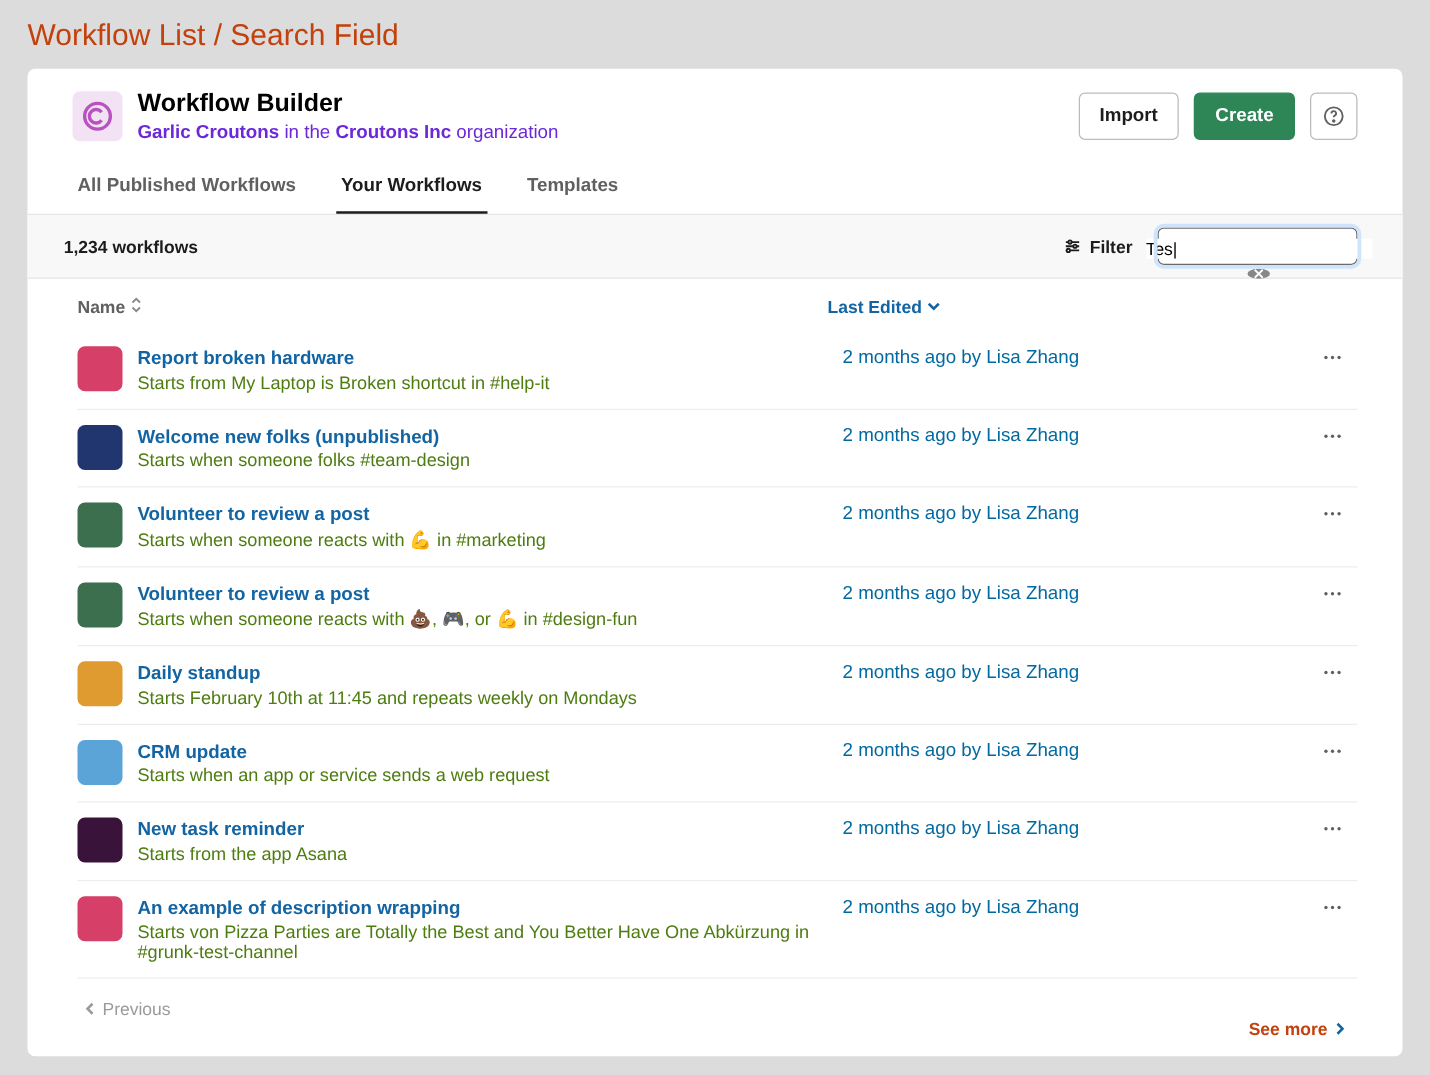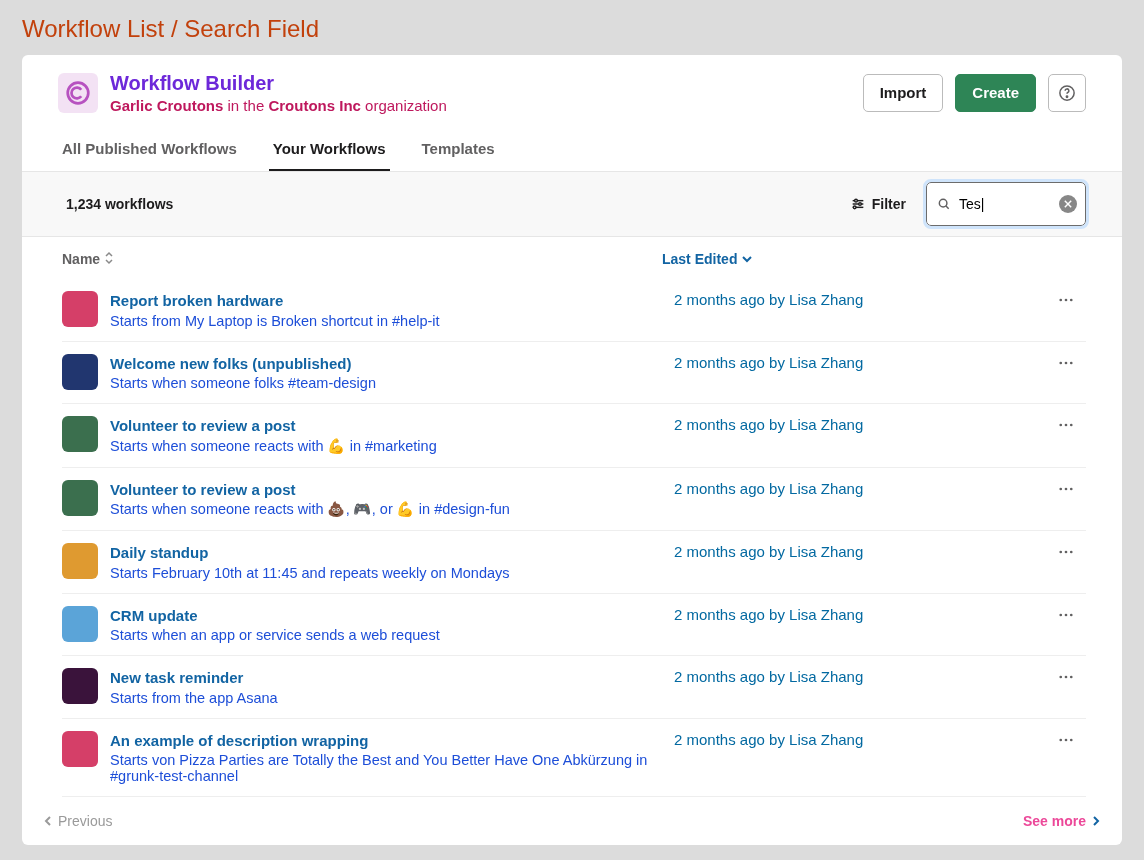--- a/index.html
+++ b/index.html
@@ -37,22 +37,22 @@
     height: 40px;
     background: #f3e2f4;
     border-radius: 6px;
     display: flex;
     align-items: center;
     justify-content: center;
     flex-shrink: 0;
   }
   .app-icon svg { width: 26px; height: 26px; }
   .title-block { flex: 1; }
-  .app-title { font-size: 20px; font-weight: 800; color: #6d28d9; line-height: 1.2; }
-  .sub-line { font-size: 15px; color: #be185d; margin-top: 2px; }
+  .app-title { font-size: 20px; font-weight: 800; color: #000000; line-height: 1.2; }
+  .sub-line { font-size: 15px; color: #6d28d9; margin-top: 2px; }
   .sub-line .bold { font-weight: 700; }
   .header-buttons { display: flex; gap: 12px; align-items: center; padding-left: 48px; }
   .btn {
     height: 38px;
     padding: 0 16px;
     border-radius: 5px;
     border: 1px solid #bbb;
     background: #fff;
     font-size: 15px;
     font-weight: 700;
@@ -78,21 +78,21 @@
     font-weight: 700;
     color: #616061;
     cursor: pointer;
     border-bottom: 2px solid transparent;
   }
   .tab.active { color: #1d1c1d; border-bottom-color: #1d1c1d; }
 
   .toolbar {
     display: flex;
     align-items: center;
-    padding: 10px 36px 10px 44px;
+    padding: 10px 36px 10px 29px;
     border-bottom: 1px solid #e6e6e6;
     background: #f8f8f8;
   }
   .count { font-size: 14px; font-weight: 600; color: #1d1c1d; }
   .spacer { flex: 1; }
   .filter-btn {
     display: inline-flex;
     align-items: center;
     gap: 6px;
     font-size: 14px;
@@ -104,24 +104,25 @@
     padding: 6px 10px;
     margin-right: 10px;
   }
   .search-box {
     display: flex;
     align-items: center;
     gap: 8px;
     border: 1px solid #6c6c6c;
     outline: 3px solid #cfe4fb;
     border-radius: 5px;
-    height: 44px;
+    height: 30px;
     padding: 0 8px 0 10px;
     background: #fff;
     width: 160px;
+    flex-direction: column;
   }
   .search-box input {
     flex: 1;
     border: none;
     outline: none;
     font-size: 14px;
     min-width: 0;
   }
   .search-box .clear {
     width: 18px; height: 18px; border-radius: 50%;
@@ -142,40 +143,41 @@
   .list { padding: 0 36px 0 40px; }
   .row {
     display: flex;
     padding: 12px 0;
     border-bottom: 1px solid #eee;
     gap: 12px;
   }
   .swatch { width: 36px; height: 36px; border-radius: 6px; flex-shrink: 0; }
   .row-main { width: 552px; }
   .wf-name { color: #1264a3; font-weight: 700; font-size: 15px; line-height: 1.3; }
-  .wf-desc { color: #1d4ed8; font-size: 14.5px; margin-top: 2px; }
+  .wf-desc { color: #4d7c0f; font-size: 14.5px; margin-top: 2px; }
   .row-edit { flex: 1; font-size: 15px; color: #0369a1; }
   .row-actions {
     width: 40px;
     display: flex;
     justify-content: center;
     cursor: pointer;
     color: #616061;
   }
 
   .footer {
     display: flex;
-    padding: 16px 20px;
+    padding: 16px 44px;
     font-size: 14px;
     color: #9a9a9a;
+    flex-direction: column;
   }
   .footer .prev { display: inline-flex; align-items: center; gap: 4px; }
   .footer .seemore {
     margin-left: auto;
-    color: #ec4899;
+    color: #c2410c;
     font-weight: 600;
     cursor: pointer;
     display: inline-flex;
     align-items: center;
     gap: 4px;
   }
   .sort-icon { line-height:1; font-size:12px; color:#8a8a8a; }
   .arrow-icon { font-size:12px; }
 </style>
 </head>

